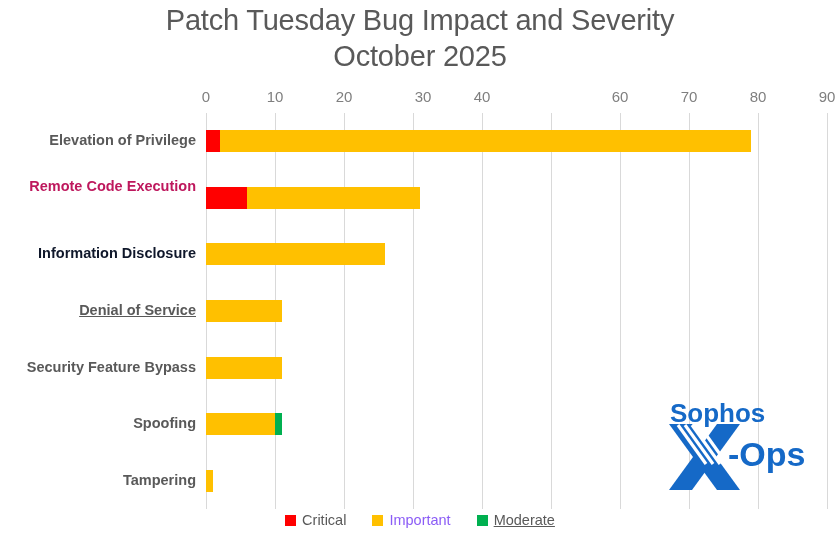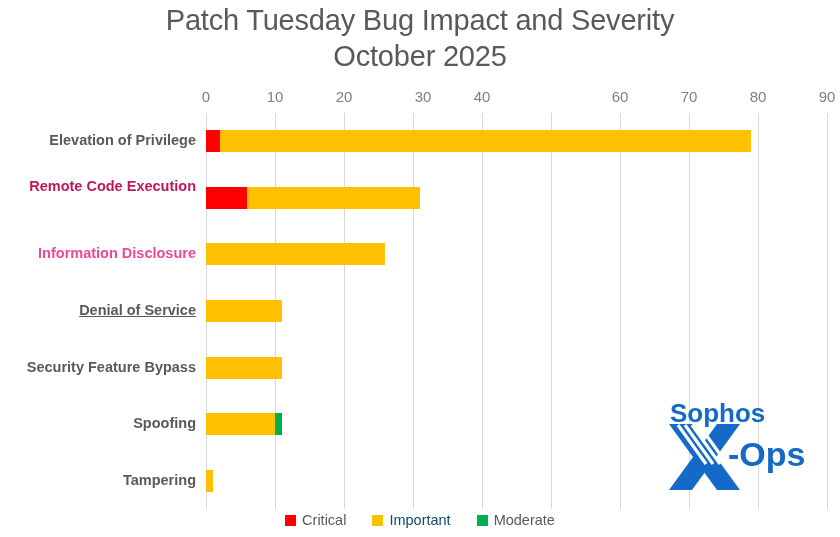--- a/index.html
+++ b/index.html
@@ -204,39 +204,39 @@
         </div>
         <div class="bar-row" style="top: 356.714px;">
           <span class="bar-seg" title="Tampering — Important: 1" style="width: 6.9px; background: rgb(255, 192, 0);"></span>
         </div>
       </div>
   </div>
 
   <div class="y-axis-labels">
       <div class="cat-label" style="top: 19.2857px; color: rgb(89, 89, 89);">Elevation of Privilege</div>
       <div class="cat-label" style="top: 65px; color: #be185d;">Remote Code Execution</div>
-      <div class="cat-label" style="top: 132.429px; color: #ec4899;">Information Disclosure</div>
+      <div class="cat-label" style="top: 132.429px; color: #0f172a;">Information Disclosure</div>
       <div class="cat-label" style="top: 189px; color: rgb(89, 89, 89); text-decoration: underline;">Denial of Service</div>
       <div class="cat-label" style="top: 245.571px; color: rgb(89, 89, 89);">Security Feature Bypass</div>
       <div class="cat-label" style="top: 302.143px; color: rgb(89, 89, 89);">Spoofing</div>
       <div class="cat-label" style="top: 358.714px; color: rgb(89, 89, 89);">Tampering</div>
     </div>
 
   <div class="legend">
       <div class="legend-item">
         <span class="legend-swatch" style="background: rgb(255, 0, 0);"></span>
         <span class="legend-text" style="color: rgb(89, 89, 89);">Critical</span>
       </div>
       <div class="legend-item">
         <span class="legend-swatch" style="background: rgb(255, 192, 0);"></span>
-        <span class="legend-text" style="color: #0c4a6e;">Important</span>
+        <span class="legend-text" style="color: #8b5cf6;">Important</span>
       </div>
       <div class="legend-item">
         <span class="legend-swatch" style="background: rgb(0, 176, 80);"></span>
-        <span class="legend-text" style="color: rgb(89, 89, 89);">Moderate</span>
+        <span class="legend-text" style="color: rgb(89, 89, 89); text-decoration: underline;">Moderate</span>
       </div>
     </div>
 
   <div class="logo">
     <svg width="166" height="100" viewBox="0 0 166 100" xmlns="http://www.w3.org/2000/svg">
 
       <text x="8" y="28" font-family="Liberation Sans, sans-serif" font-size="26" font-weight="bold" fill="#1569C7">Sophos</text>
 
       <g>
         <polygon points="7,30 30,30 78,96 55,96" fill="#1569C7"></polygon>

